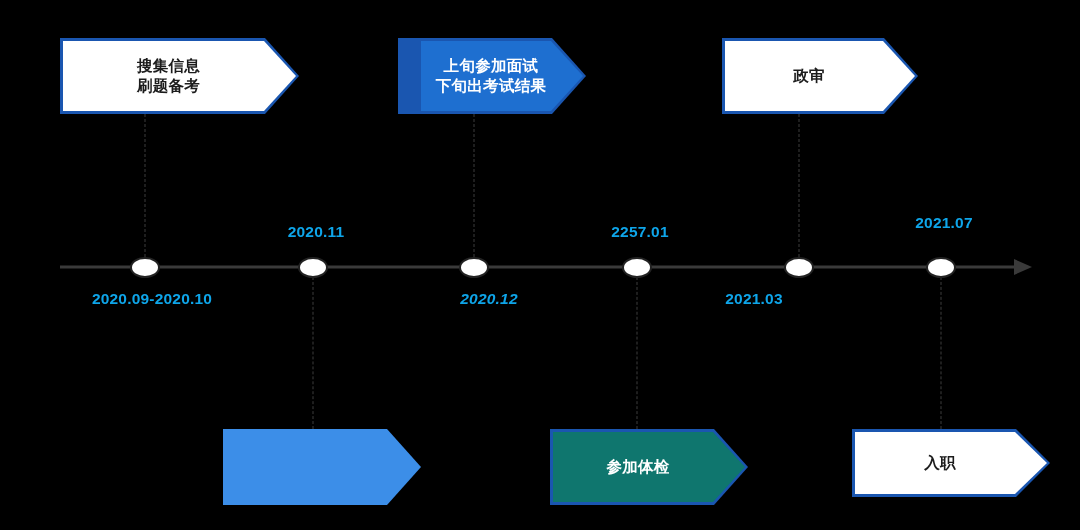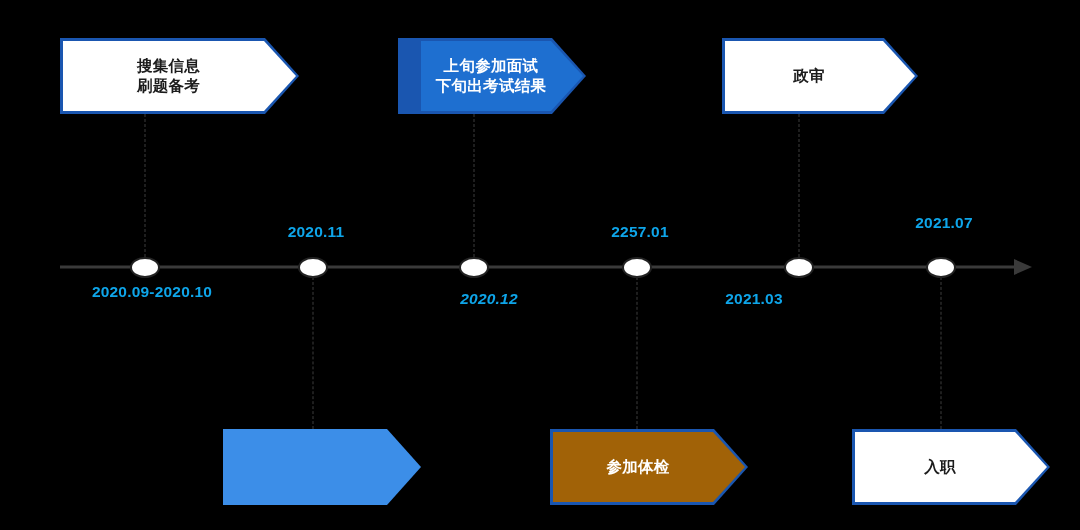--- a/index.html
+++ b/index.html
@@ -88,39 +88,39 @@
       <div class="chev-label" style="color:#1c1c1c;">政审</div>
     </div>
   </div>
 
   <div class="chev-wrap" style="left:223px;top:429px;width:198px;height:76px;">
     <div class="chev-border" style="background:#3C8EE8;"></div>
   </div>
 
   <div class="chev-wrap" style="left:550px;top:429px;width:198px;height:76px;">
     <div class="chev-border" style="background:#1A56B0;"></div>
-    <div class="chev-face" style="background:#a16207;">
+    <div class="chev-face" style="background:#0f766e;">
       <div class="chev-label" style="color:#FFFFFF;">参加体检</div>
     </div>
   </div>
 
-  <div class="chev-wrap" style="left:852px;top:429px;width:198px;height:76px;">
+  <div class="chev-wrap" style="left:852px;top:429px;width:198px;height:68px;">
     <div class="chev-border" style="background:#1A56B0;"></div>
     <div class="chev-face" style="background:#FFFFFF;">
       <div class="chev-label" style="color:#1c1c1c;">入职</div>
     </div>
   </div>
 
   <div class="dot" style="left:145px;top:267px;"></div>
   <div class="dot" style="left:313px;top:267px;"></div>
   <div class="dot" style="left:474px;top:267px;"></div>
   <div class="dot" style="left:637px;top:267px;"></div>
   <div class="dot" style="left:799px;top:267px;"></div>
   <div class="dot" style="left:941px;top:267px;"></div>
 
-  <div class="date-label date-below" style="left:152px;top:283px;text-align:right;">2020.09-2020.10</div>
+  <div class="date-label date-below" style="left:152px;top:290px;text-align:right;">2020.09-2020.10</div>
   <div class="date-label date-above" style="left:316px;top:223px;">2020.11</div>
   <div class="date-label date-below" style="left:489px;top:290px;font-style:italic;">2020.12</div>
   <div class="date-label date-above" style="left:640px;top:223px;">2257.01</div>
   <div class="date-label date-below" style="left:754px;top:290px;">2021.03</div>
   <div class="date-label date-above" style="left:944px;top:214px;">2021.07</div>
 
 </div>
 
 </body></html>

